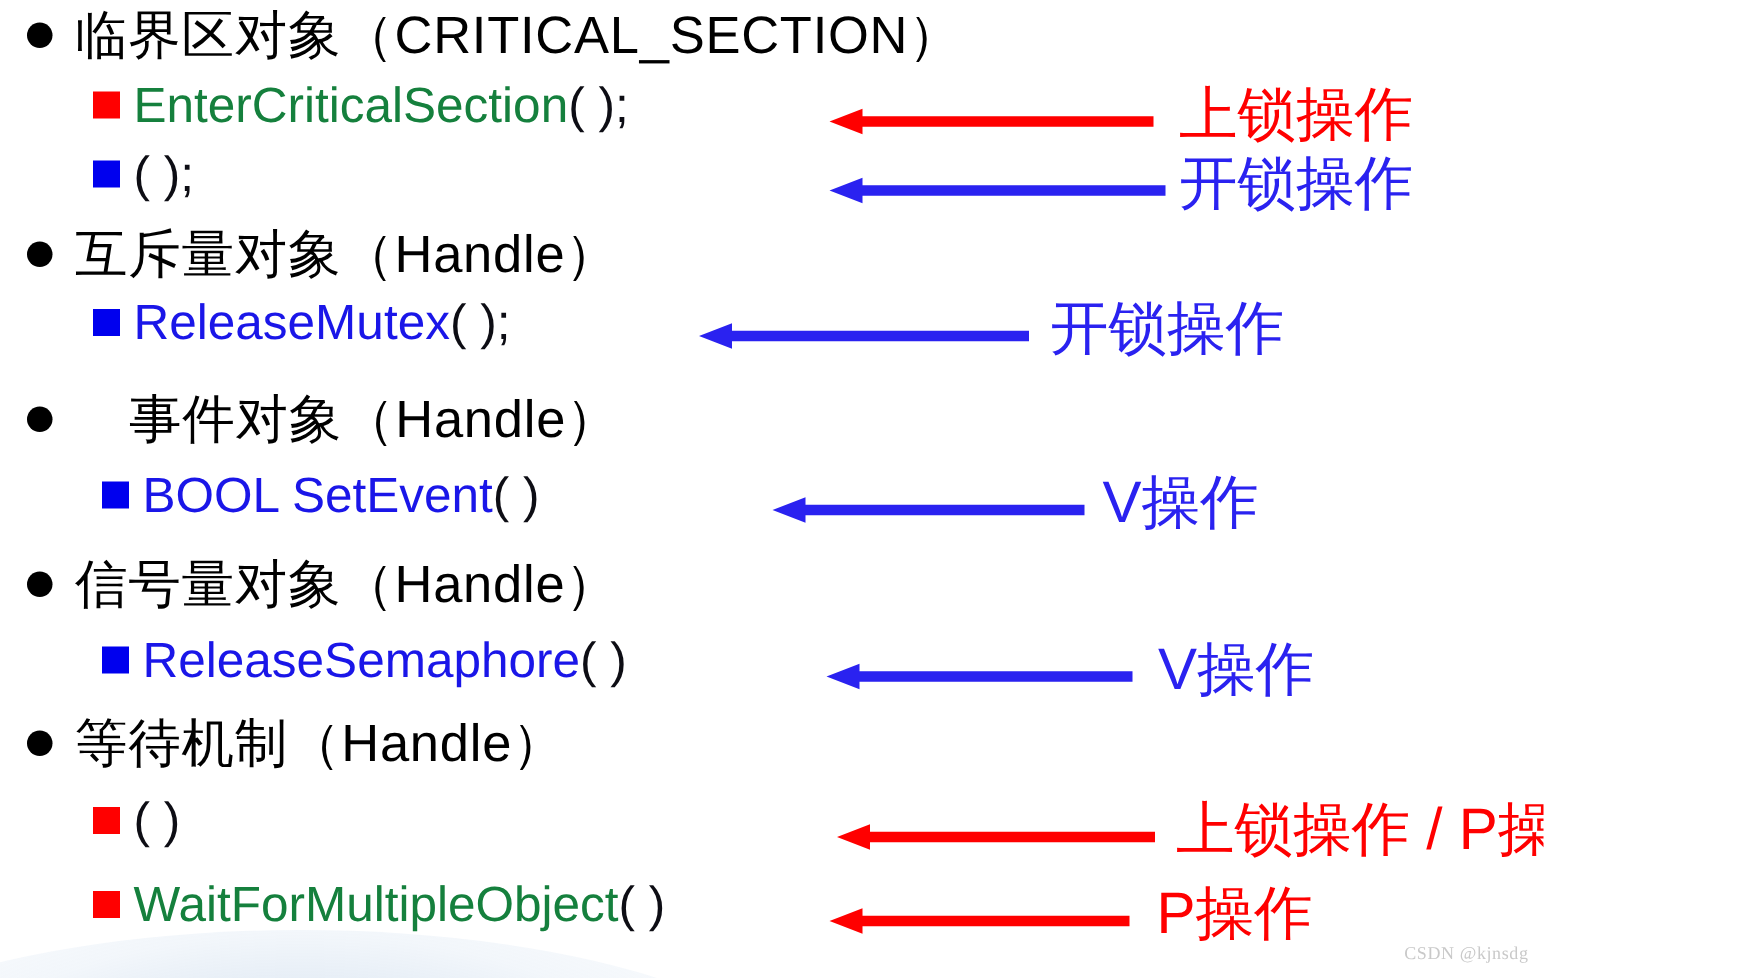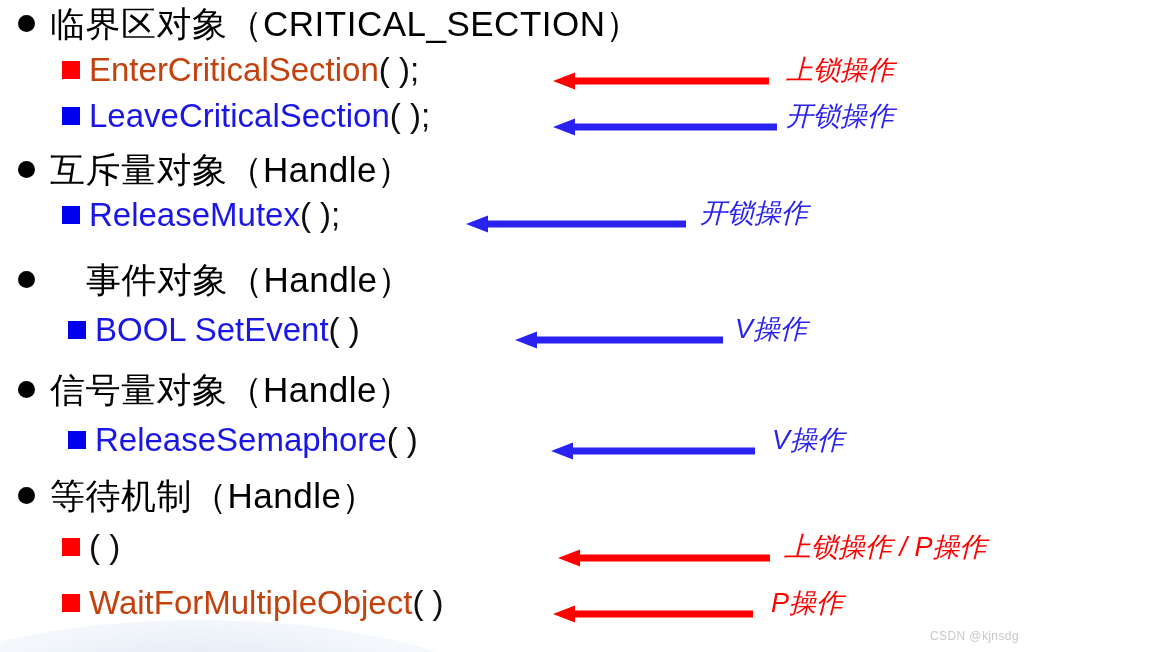--- a/index.html
+++ b/index.html
@@ -66,52 +66,51 @@
     font-size: 33px;
   }
   .lvl2 .sq {
     width: 18px;
     height: 18px;
     margin-right: 9px;
     flex: 0 0 auto;
   }
   .sq.red  { background: #ff0000; }
   .sq.blue { background: #0000ee; }
-  .code.red  { color: #c2410c; }
+  .code.red  { color: #15803d; }
   .code.blue { color: #1a16e8; }
   .paren { color: #0d0d14; }
 
   
   .arrow {
     position: absolute;
     height: 0;
     display: block;
   }
   .arrow svg { display: block; overflow: visible; }
 
   
   .note {
     position: absolute;
-    font-size: 27px;
+    font-size: 39px;
     white-space: nowrap;
     line-height: 1;
-    font-style: italic;
   }
   .note.red  { color: #ff0000; }
   .note.blue { color: #2a22f0; }
 
   
   .watermark {
     position: absolute;
     right: 10px;
     bottom: 9px;
     font-size: 12px;
     color: #c9c9c9;
     letter-spacing: 0.4px;
-    font-family: Liberation Sans, sans-serif;
+    font-family: Liberation Serif, serif;
   }
 </style>
 </head>
 <body>
 
 <div id="slide">
 
   <div class="deco-arc"></div>
 
   <div class="row lvl1" style="top:6px;">
@@ -120,21 +119,20 @@
   </div>
 
   <div class="row lvl2" style="top:53px;">
     <span class="sq red"></span>
     <span class="code red">EnterCriticalSection</span>
     <span class="paren">( );</span>
   </div>
 
   <div class="row lvl2" style="top:99px;">
     <span class="sq blue"></span>
-    <span class="code blue">LeaveCriticalSection</span>
     <span class="paren">( );</span>
   </div>
 
   <div class="row lvl1" style="top:152px;">
     <span class="dot"></span>
     <span class="txt">互斥量对象（Handle）</span>
   </div>
 
   <div class="row lvl2" style="top:198px;text-align:center;">
     <span class="sq blue"></span>

